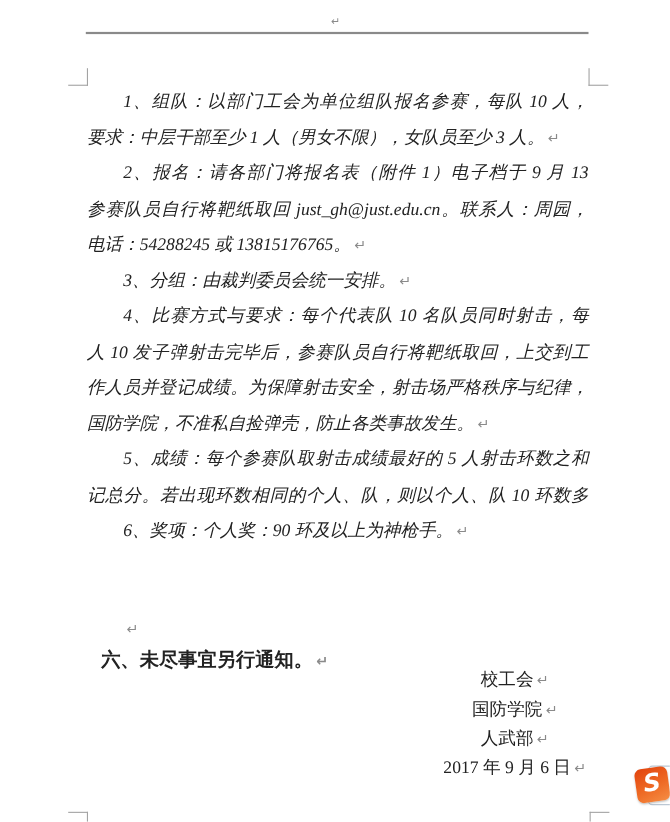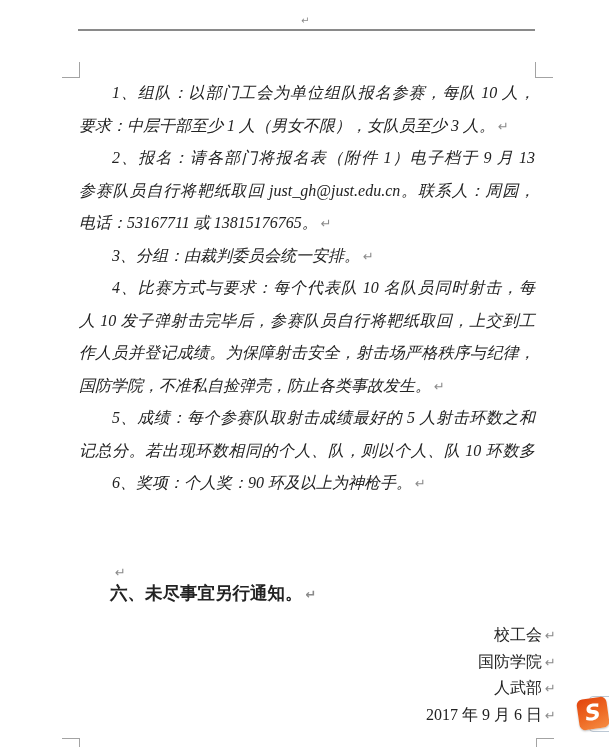--- a/index.html
+++ b/index.html
@@ -23,24 +23,24 @@
   .cm-br{left:536px;top:738px;border-left-width:1px;border-top-width:1px;}
   
   .doc-body{position:absolute;left:79px;top:77px;width:456px;font-size:16px;font-style:italic;}
   .ln{height:32.5px;line-height:32.5px;white-space:nowrap;}
   .ind{padding-left:33px;}
   .ind2{padding-left:84px;}
   .just{text-align:justify;text-align-last:justify;}
   .pmark{color:#8a8a8a;font-size:13px;margin-left:3px;
     font-family:"DejaVu Sans",sans-serif;}
   .empty-line{position:absolute;left:79px;top:556px;height:32.5px;line-height:32.5px;padding-left:33px;}
-  .closing-line{position:absolute;left:79px;top:583px;width:456px;padding-left:31px;
-    height:32.5px;line-height:20px;font-weight:bold;font-size:17.5px;white-space:nowrap;}
+  .closing-line{position:absolute;left:61px;top:583px;width:456px;padding-left:31px;
+    height:32.5px;line-height:33px;font-weight:bold;font-size:17.5px;white-space:nowrap;}
   
-  .sig{position:absolute;left:380px;top:622px;width:176px;text-align:right;font-size:16px;}
+  .sig{position:absolute;left:380px;top:606px;width:176px;text-align:center;font-size:16px;}
   .sig .sline{height:26.5px;line-height:26.5px;white-space:nowrap;}
   
   .wps-card{position:absolute;left:589px;top:696px;width:40px;height:34px;
     background:#ffffff;border:1px solid #bcc8d4;border-radius:4px;}
   .wps-badge{position:absolute;left:578px;top:698px;width:30px;height:31px;
     background:linear-gradient(160deg,#e2440e 0%,#ee6a24 55%,#f58d44 100%);
     border-radius:6px;transform:rotate(-8deg);
     color:#ffffff;font-weight:bold;font-style:italic;font-size:22px;text-align:center;
     line-height:30px;font-family:"DejaVu Sans","Liberation Sans",sans-serif;
     box-shadow:0 1px 2px rgba(0,0,0,0.25);}
@@ -56,21 +56,21 @@
   <div class="cm cm-tl"></div>
   <div class="cm cm-tr"></div>
   <div class="cm cm-bl"></div>
   <div class="cm cm-br"></div>
 
   <div class="doc-body">
     <div class="ln ind just"><span>1、组队：以部门工会为单位组队报名参赛，每队 10 人，</span></div>
     <div class="ln"><span>要求：中层干部至少 1 人（男女不限），女队员至少 3 人。</span><span class="pmark">↵</span></div>
     <div class="ln ind just"><span>2、报名：请各部门将报名表（附件 1）电子档于 9 月 13</span></div>
     <div class="ln just"><span>参赛队员自行将靶纸取回 just_gh@just.edu.cn。联系人：周园，</span></div>
-    <div class="ln"><span>电话：53167711 或 13815176765。</span><span class="pmark">↵</span></div>
+    <div class="ln"><span>电话：54288245 或 13815176765。</span><span class="pmark">↵</span></div>
     <div class="ln ind"><span>3、分组：由裁判委员会统一安排。</span><span class="pmark">↵</span></div>
     <div class="ln ind just"><span>4、比赛方式与要求：每个代表队 10 名队员同时射击，每</span></div>
     <div class="ln just"><span>人 10 发子弹射击完毕后，参赛队员自行将靶纸取回，上交到工</span></div>
     <div class="ln just"><span>作人员并登记成绩。为保障射击安全，射击场严格秩序与纪律，</span></div>
     <div class="ln"><span>国防学院，不准私自捡弹壳，防止各类事故发生。</span><span class="pmark">↵</span></div>
     <div class="ln ind just"><span>5、成绩：每个参赛队取射击成绩最好的 5 人射击环数之和</span></div>
     <div class="ln just"><span>记总分。若出现环数相同的个人、队，则以个人、队 10 环数多</span></div>
     <div class="ln ind"><span>6、奖项：个人奖：90 环及以上为神枪手。</span><span class="pmark">↵</span></div>
   </div>
 

